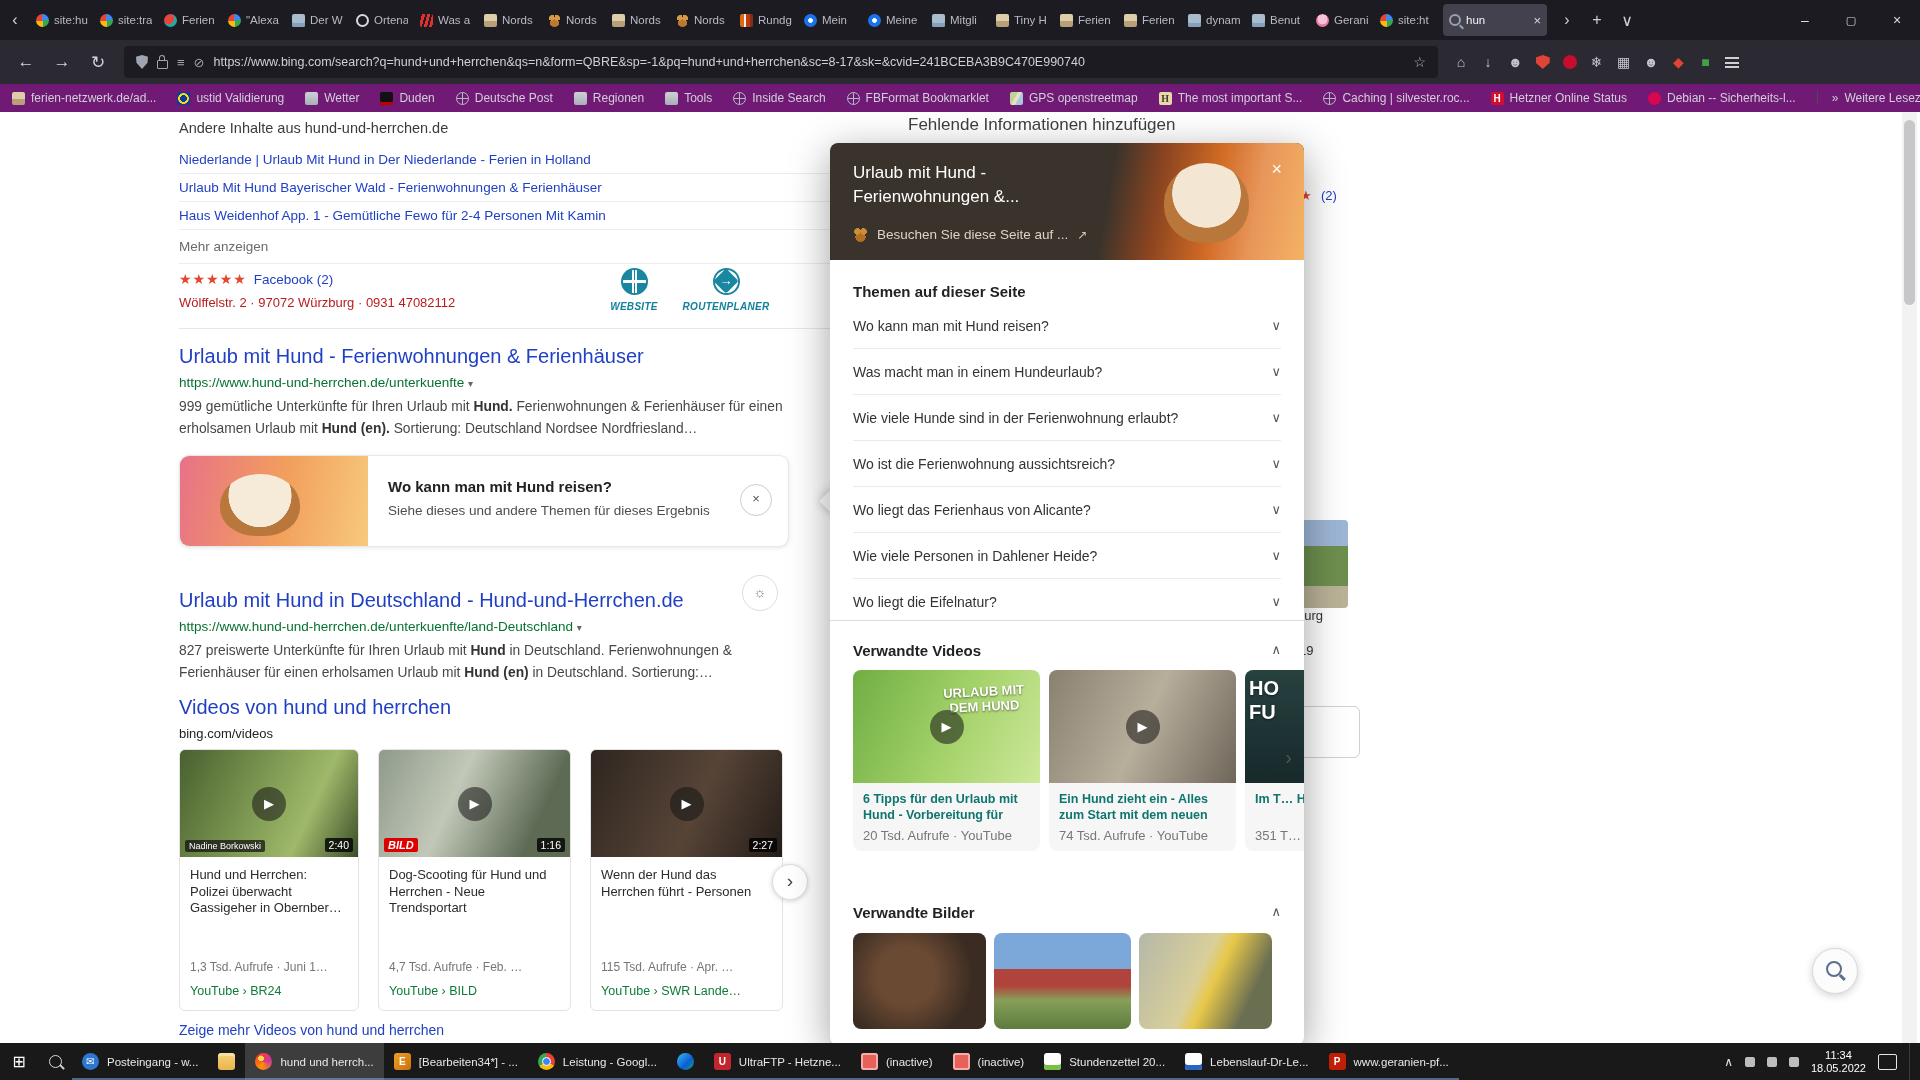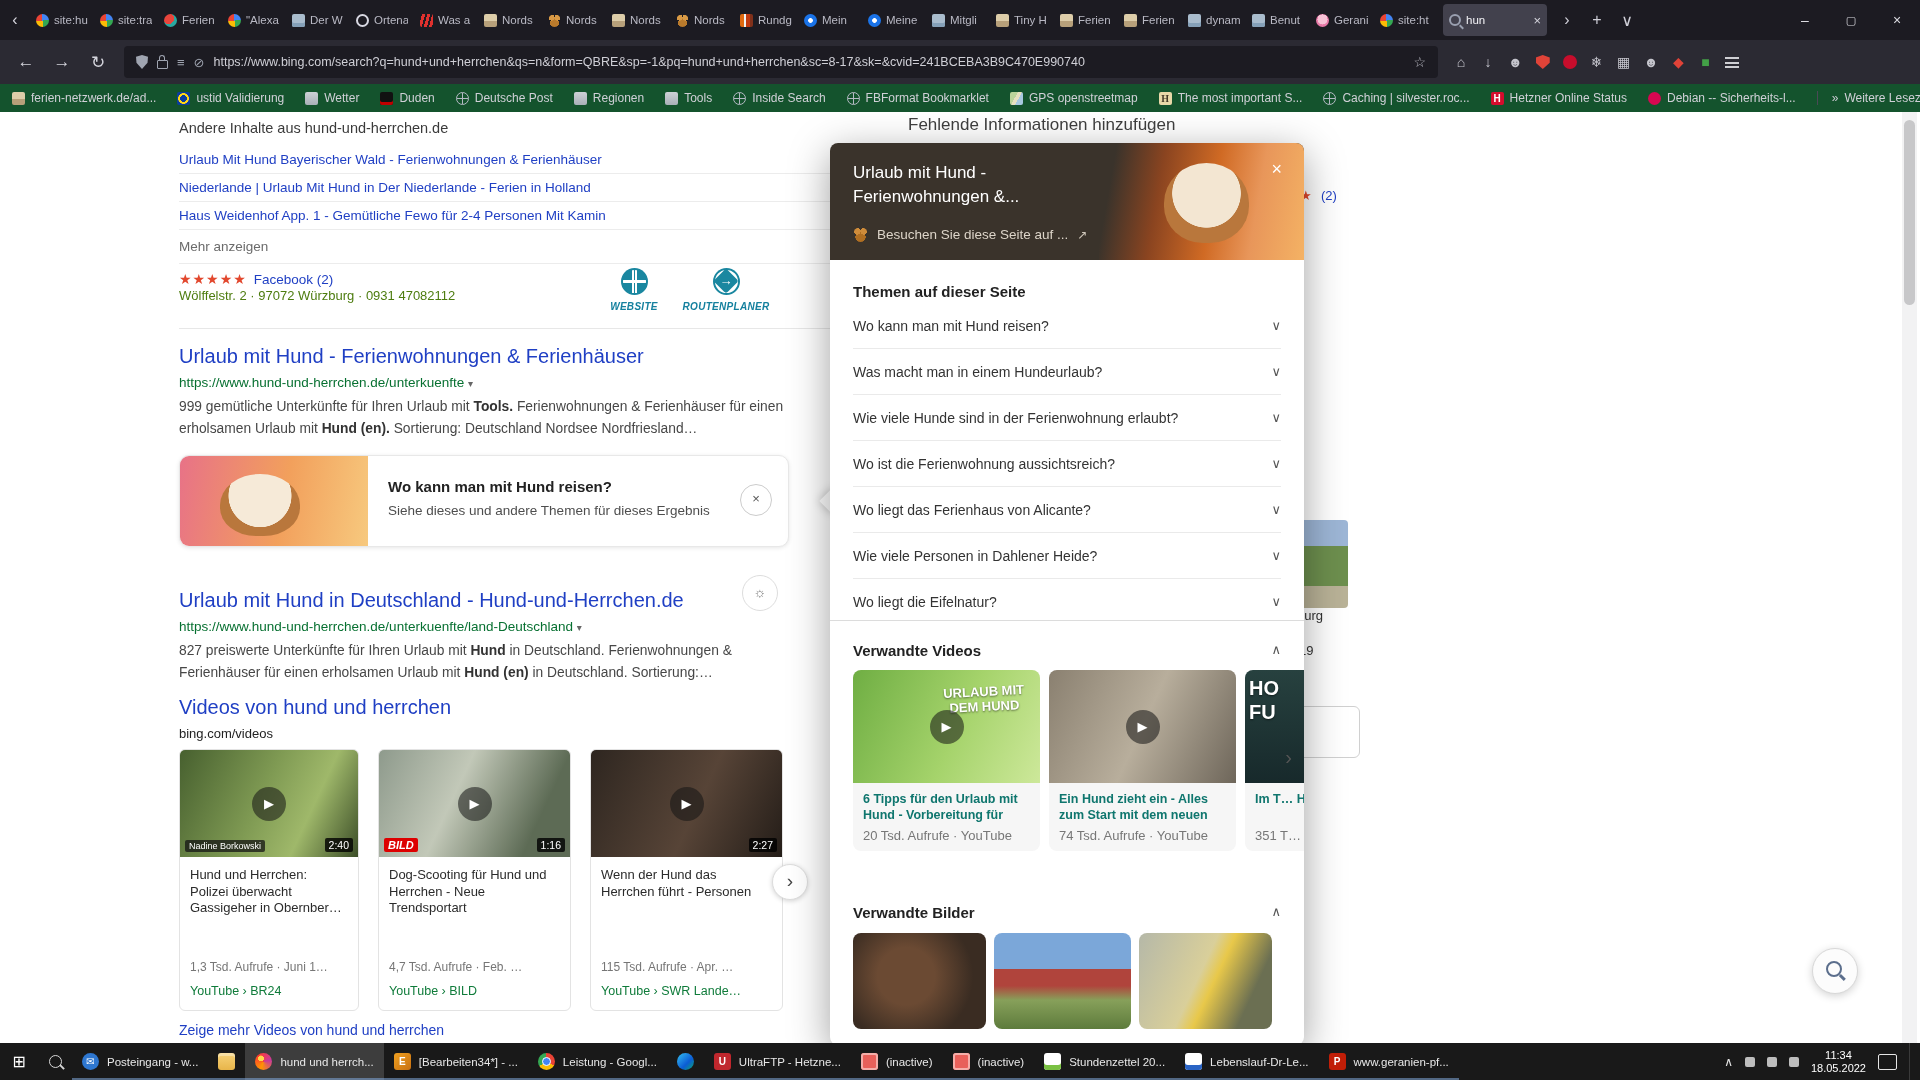--- a/index.html
+++ b/index.html
@@ -54,21 +54,21 @@
   .nbi{font-size:14px;color:#cfcfd4;position:relative;min-width:14px;text-align:center;}
   .ic-dim{color:#c4c4cc;}
   .ic-red2{color:#e04338;}
   .ic-green{color:#43a047;}
   .ic-ublock{width:13px;height:14px;background:#e04338;
     clip-path:polygon(50% 0,100% 18%,100% 55%,50% 100%,0 55%,0 18%);}
   .ic-abp{width:14px;height:14px;background:#c70d2c;border-radius:50%;}
   .ic-menu{width:14px;height:11px;background:linear-gradient(#cfcfd4 0 2px,transparent 2px 4.5px,
     #cfcfd4 4.5px 6.5px,transparent 6.5px 9px,#cfcfd4 9px 11px);}
   
-  #bookmarksbar{position:absolute;left:0;top:84px;width:1920px;height:28px;background:#14532d;
+  #bookmarksbar{position:absolute;left:0;top:84px;width:1920px;height:28px;background:#701a75;
     display:flex;align-items:center;padding:0 12px;box-sizing:border-box;font-size:12px;color:#d0d0d7;}
   .bm{display:flex;align-items:center;gap:6px;margin-right:21px;white-space:nowrap;flex:none;}
   .bi{width:13px;height:13px;flex:none;border-radius:2px;position:relative;font-style:normal;}
   .ic-eu{border-radius:2px;background:radial-gradient(circle,#0a3da0 0 38%,#ffd617 39% 58%,#0a3da0 59%);}
   .ic-folder{background:linear-gradient(#cdd1d6,#a9afb8);border-radius:2px;}
   .ic-duden{background:#111;box-shadow:inset 0 -3px 0 #c00000;}
   .ic-globe{border-radius:50%;border:1.5px solid #b4bac4;box-sizing:border-box;background:
     linear-gradient(transparent 44%,#b4bac4 44% 56%,transparent 56%),
     linear-gradient(90deg,transparent 44%,#b4bac4 44% 56%,transparent 56%);}
   .ic-map{background:linear-gradient(120deg,#bcd49a 0 40%,#e8e0c0 40% 60%,#a8c8e0 60%);}
@@ -84,21 +84,21 @@
   #serp{position:absolute;left:179px;top:0;width:712px;}
   .dl-h{position:absolute;left:0;top:8px;font-size:14.5px;color:#3b3b3b;}
   #deeplinks{position:absolute;left:0;top:34px;width:712px;}
   .dl-row{height:27px;line-height:27px;border-bottom:1px solid #ececec;font-size:13.5px;color:#1f3fc4;
     overflow:hidden;white-space:nowrap;}
   .dl-more{position:absolute;left:0;top:118px;width:712px;height:33px;line-height:33px;
     border-bottom:1px solid #ececec;font-size:13.5px;color:#6b6b6b;}
   #fb{position:absolute;left:0;top:158px;}
   .fb-stars{color:#e2482e;font-size:14px;letter-spacing:1px;}
   .fb-link{color:#1f3fc4;font-size:13.5px;margin-left:7px;}
-  .fb-addr{color:#4d7c0f;font-size:13px;}
+  .fb-addr{color:#b91c1c;font-size:13px;margin-top:7px;}
   .act{position:absolute;top:156px;width:110px;text-align:center;}
   .act-web{left:400px;}
   .act-route{left:492px;}
   .act-ic{width:27px;height:27px;margin:0 auto;border-radius:50%;
     background:#1a87a0;box-shadow:inset 0 0 0 2px #1a87a0;position:relative;}
   .act-ic.globe{background:
     radial-gradient(circle,transparent 0 60%,#1a87a0 61%),
     linear-gradient(transparent 44%,#fff 44% 56%,transparent 56%),
     linear-gradient(90deg,transparent 42%,#fff 42% 48%,#1a87a0 48% 52%,#fff 52% 58%,transparent 58%),#1a87a0;}
   .act-ic.diamond{background:none;}
@@ -471,22 +471,22 @@
     <span class="kn-count">(2)</span>
     <div class="kn-photo"></div>
     <span class="kn-f1">burg</span>
     <span class="kn-f2">19</span>
     <div class="kn-box"></div>
 
     <div id="serp">
       <div class="dl-h">Andere Inhalte aus hund-und-herrchen.de</div>
       <div id="deeplinks">
 
-      <div class="dl-row">Urlaub Mit Hund Bayerischer Wald - Ferienwohnungen &amp; Ferienhäuser</div>
-          <div class="dl-row">Niederlande | Urlaub Mit Hund in Der Niederlande - Ferien in Holland</div>
+      <div class="dl-row">Niederlande | Urlaub Mit Hund in Der Niederlande - Ferien in Holland</div>
+          <div class="dl-row">Urlaub Mit Hund Bayerischer Wald - Ferienwohnungen &amp; Ferienhäuser</div>
           <div class="dl-row">Haus Weidenhof App. 1 - Gemütliche Fewo für 2-4 Personen Mit Kamin</div>
         </div>
       <div class="dl-more">Mehr anzeigen</div>
 
       <div id="fb">
         <span class="fb-stars">★★★★★</span><span class="fb-link">Facebook (2)</span>
         <div class="fb-addr">Wölffelstr. 2 · 97072 Würzburg · 0931 47082112</div>
       </div>
       <div class="act act-web">
         <div class="act-ic globe"></div>
@@ -494,21 +494,21 @@
       </div>
       <div class="act act-route">
         <div class="act-ic diamond"></div>
         <div class="act-label">ROUTENPLANER</div>
       </div>
       <div class="sep"></div>
 
       <div class="result" id="r1">
         <div class="r-title">Urlaub mit Hund - Ferienwohnungen &amp; Ferienhäuser</div>
         <div class="r-url"><span>https://www.hund-und-herrchen.de/unterkuenfte</span> <span class="r-caret">▾</span></div>
-        <div class="r-desc"><span>999 gemütliche Unterkünfte für Ihren Urlaub mit </span><span class="ic-b">Tools.</span><span> Ferienwohnungen &amp; Ferienhäuser für einen erholsamen Urlaub mit </span><span class="ic-b">Hund (en).</span><span> Sortierung: Deutschland Nordsee Nordfriesland…</span></div>
+        <div class="r-desc"><span>999 gemütliche Unterkünfte für Ihren Urlaub mit </span><span class="ic-b">Hund.</span><span> Ferienwohnungen &amp; Ferienhäuser für einen erholsamen Urlaub mit </span><span class="ic-b">Hund (en).</span><span> Sortierung: Deutschland Nordsee Nordfriesland…</span></div>
       </div>
 
       <div id="pcard">
         <div class="img"></div>
         <div class="t">Wo kann man mit Hund reisen?</div>
         <div class="s">Siehe dieses und andere Themen für dieses Ergebnis</div>
         <div class="x">×</div>
       </div>
 
       <div class="result" id="r2">

